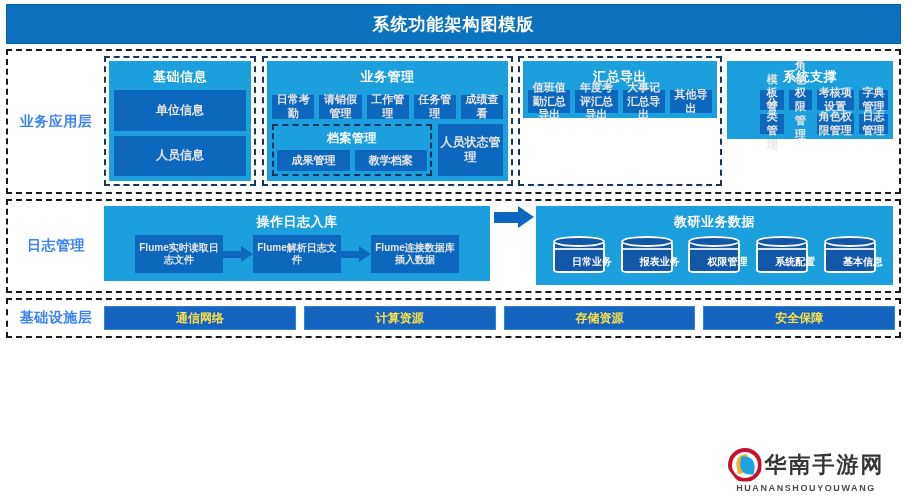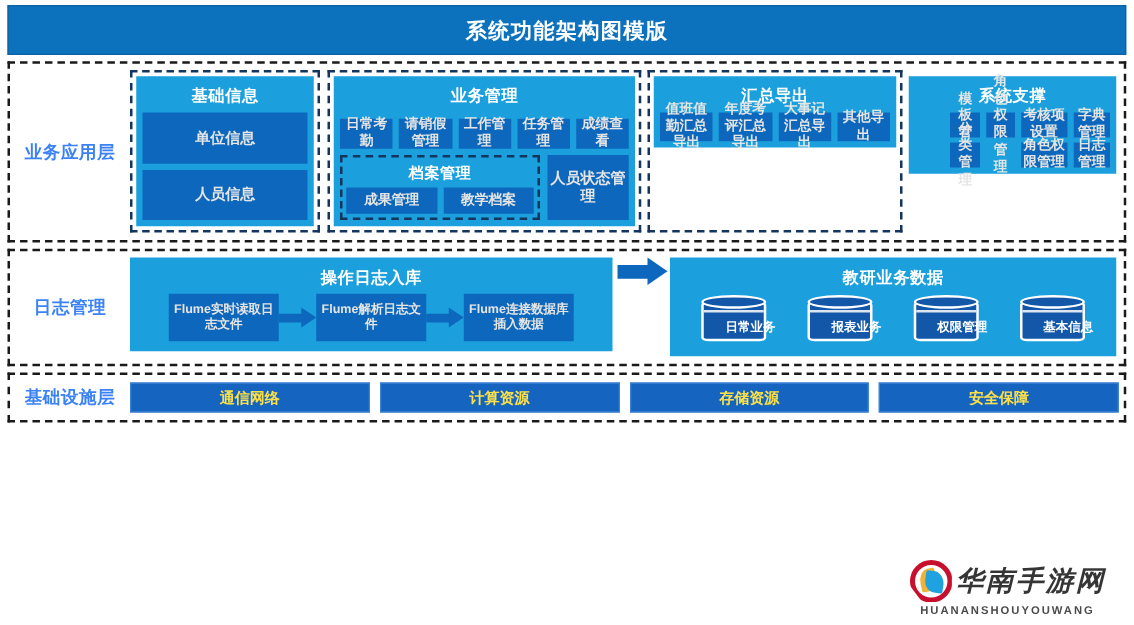--- a/index.html
+++ b/index.html
@@ -143,21 +143,21 @@
   .wm-logo .f1 {
     position:absolute; left:8px; top:7px; width:13px; height:18px; background:#f2b233;
     border-radius: 60% 10% 55% 10%; transform: rotate(-12deg);
   }
   .wm-logo .f2 {
     position:absolute; left:12px; top:9px; width:15px; height:17px; background:#1fa3e0;
     border-radius: 10% 60% 10% 55%; transform: rotate(8deg);
   }
   .wm-text {
     font-size: 22px; font-weight: bold; color: #1a1a1a; letter-spacing: 2px;
-    opacity: .88; text-shadow: 0 0 1px rgba(255,255,255,.6); font-style: italic;
+    opacity: .88; text-shadow: 0 0 1px rgba(255,255,255,.6);
   }
   .wm-sub {
     font-size: 9px; font-weight: bold; color: #2b2b2b; letter-spacing: 1.6px;
     opacity: .85; margin-top: 1px;
   }
 </style>
 </head>
 <body>
 
 <div class="page">
@@ -296,20 +296,26 @@
             <div class="cyl">
               <div class="body"></div>
                 <div class="top-ell"></div>
                 <div class="band"></div>
               <div class="lbl">权限管理</div>
             </div>
             <div class="cyl">
               <div class="body"></div>
                 <div class="top-ell"></div>
                 <div class="band"></div>
+              <div class="lbl">系统配置</div>
+            </div>
+            <div class="cyl">
+              <div class="body"></div>
+                <div class="top-ell"></div>
+                <div class="band"></div>
               <div class="lbl">基本信息</div>
             </div>
           </div>
         </div>
       </div>
 
     </div>
   </div>
 
   <div class="layer">

